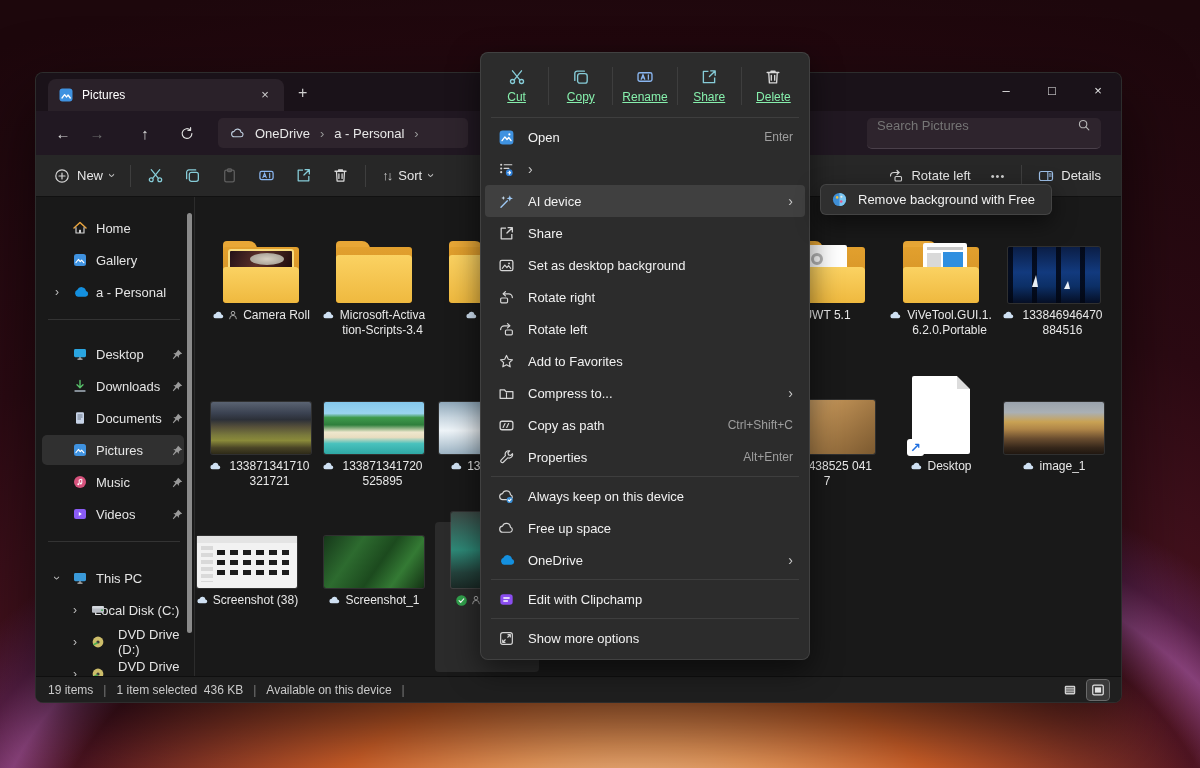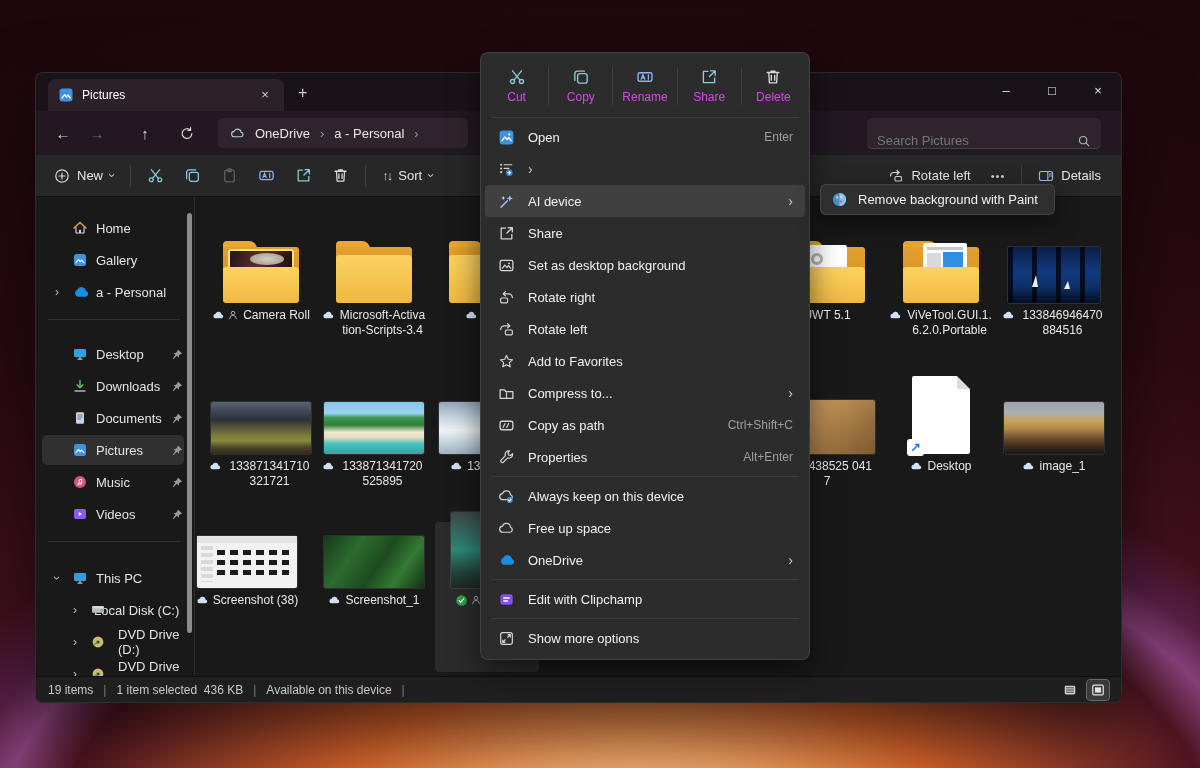--- a/index.html
+++ b/index.html
@@ -27,21 +27,21 @@
   .newtab{position:absolute;left:262px;top:12px;color:#cfcfcf;font-size:16px;line-height:16px;}
   .wctl{position:absolute;top:0;right:0;height:34px;display:flex;}
   .wbtn{width:46px;height:34px;color:#e6e6e6;font-size:13px;display:flex;align-items:center;justify-content:center;}
   .addr{position:absolute;left:0;top:38px;right:0;height:44px;background:#211822;display:flex;align-items:center;}
   .navbtn{width:34px;text-align:center;color:#dadada;font-size:15px;}
   .navbtn.dim{color:#6d6d6d;}
   .crumbpill{margin-left:8px;height:30px;background:#2e242d;border-radius:5px;display:flex;align-items:center;
     padding:0 12px;gap:10px;color:#e8e8e8;font-size:13px;min-width:250px;}
   .crumb-sep{color:#9a9a9a;font-size:13px;}
   .searchbox{position:absolute;right:20px;top:45px;width:234px;height:31px;background:#2e242d;border-radius:5px;
-    border-bottom:1px solid #4a404a;display:flex;align-items:flex-end;padding:0 10px;}
+    border-bottom:1px solid #4a404a;display:flex;align-items:flex-start;padding:0 10px;}
   .searchbox input{flex:1;background:transparent;border:0;outline:0;color:#cfcfcf;font-size:13px;font-family:inherit;}
   .toolbar{position:absolute;left:0;top:82px;right:0;height:42px;background:#272727;border-bottom:1px solid #111;
     display:flex;align-items:center;color:#e6e6e6;font-size:13px;}
   .tbtn{display:flex;align-items:center;gap:7px;padding:0 10px;height:32px;border-radius:4px;}
   .tdiv{width:1px;height:22px;background:#3e3e3e;margin:0 6px;}
   .tright{margin-left:auto;display:flex;align-items:center;}
   .chev{display:inline-block;color:#bdbdbd;font-size:13px;}
   .rot90{transform:rotate(90deg);}
   .sortglyph{font-size:13px;color:#cfcfcf;letter-spacing:-2px;}
 
@@ -111,21 +111,21 @@
   .viewtoggles{margin-left:auto;display:flex;gap:6px;align-items:center;}
   .vbtn{width:22px;height:20px;border-radius:3px;display:flex;align-items:center;justify-content:center;}
   .vbtn.active{background:#3a3a3a;outline:1px solid #6a6a6a;}
 
   
   .cmenu{position:absolute;left:480px;top:52px;width:330px;z-index:50;background:#2c2c2c;
     border:1px solid rgba(255,255,255,.10);border-radius:8px;box-shadow:0 10px 30px rgba(0,0,0,.55);
     padding:4px 0 5px;color:#f1f1f1;font-size:13px;}
   .qrow{display:flex;height:54px;align-items:stretch;margin:2px 4px 4px;}
   .qitem{flex:1;display:flex;flex-direction:column;align-items:center;justify-content:center;gap:4px;border-radius:4px;}
-  .qitem span{font-size:12px;color:#d946ef;}
+  .qitem span{font-size:12px;color:#86efac;text-decoration:underline;}
   .qdiv{width:1px;background:#3e3e3e;margin:8px 0;}
   .csep{height:1px;background:#3e3e3e;margin:3px 10px;}
   .mi{display:flex;align-items:center;height:32px;padding:0 12px 0 13px;gap:13px;margin:0 4px;border-radius:4px;}
   .mi.hl{background:#404040;}
   .mi .mi-label{flex:1;white-space:nowrap;}
   .mi .mi-short{color:#9e9e9e;font-size:12px;}
   .mi .mi-chev{color:#c9c9c9;font-size:14px;}
 
   .flyout{position:absolute;left:820px;top:184px;z-index:60;height:31px;background:#2f2f2f;
     border:1px solid rgba(255,255,255,.10);border-radius:6px;box-shadow:0 8px 22px rgba(0,0,0,.5);
@@ -872,16 +872,16 @@
   </div>
 
   <div class="flyout">
     <svg width="17" height="17" viewBox="0 0 16 16">
       <circle cx="8" cy="8" r="6.2" fill="#3f8fd6"></circle>
       <path d="M8 1.8a6.2 6.2 0 0 1 0 12.4z" fill="#7cc6f0"></path>
       <circle cx="5.8" cy="6" r="1.2" fill="#f0c040"></circle>
       <circle cx="9.6" cy="9.8" r="1.2" fill="#e85a8a"></circle>
       <circle cx="9.8" cy="5.4" r="1" fill="#e8e8e8"></circle>
     </svg>
-    <span>Remove background with Paint</span>
+    <span>Remove background with Free</span>
   </div>
 
 </div>
 
 </body></html>

